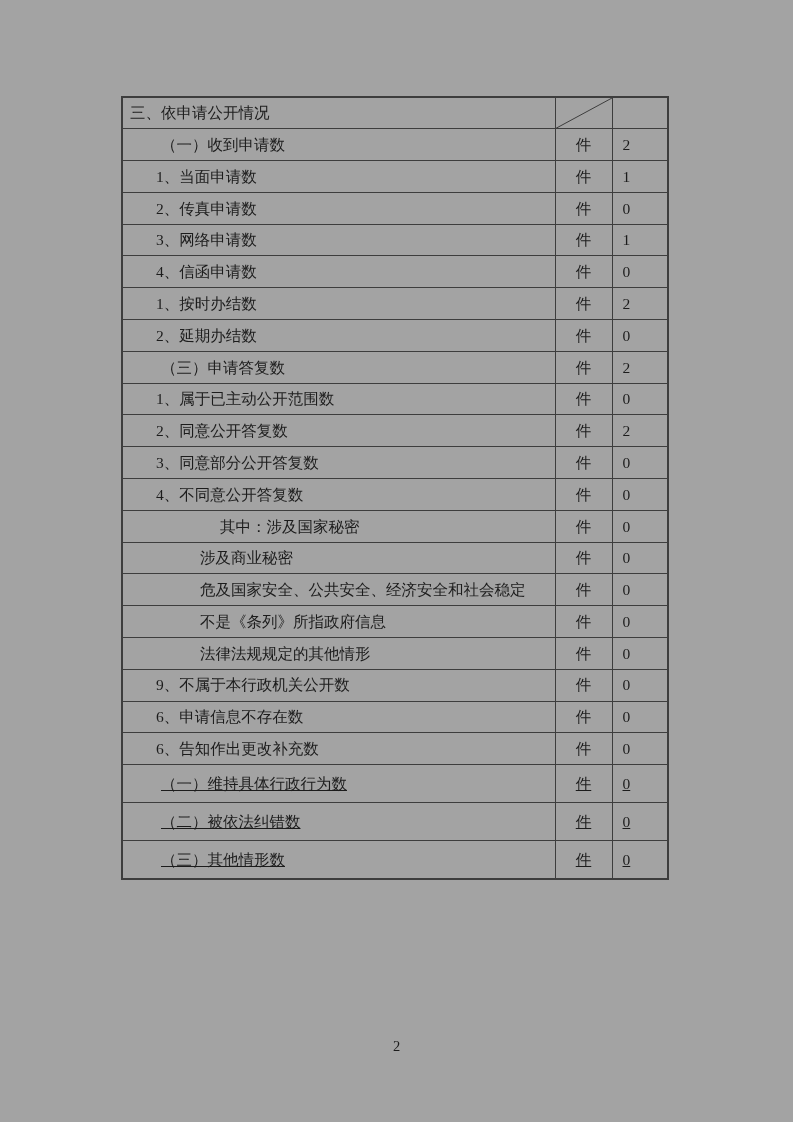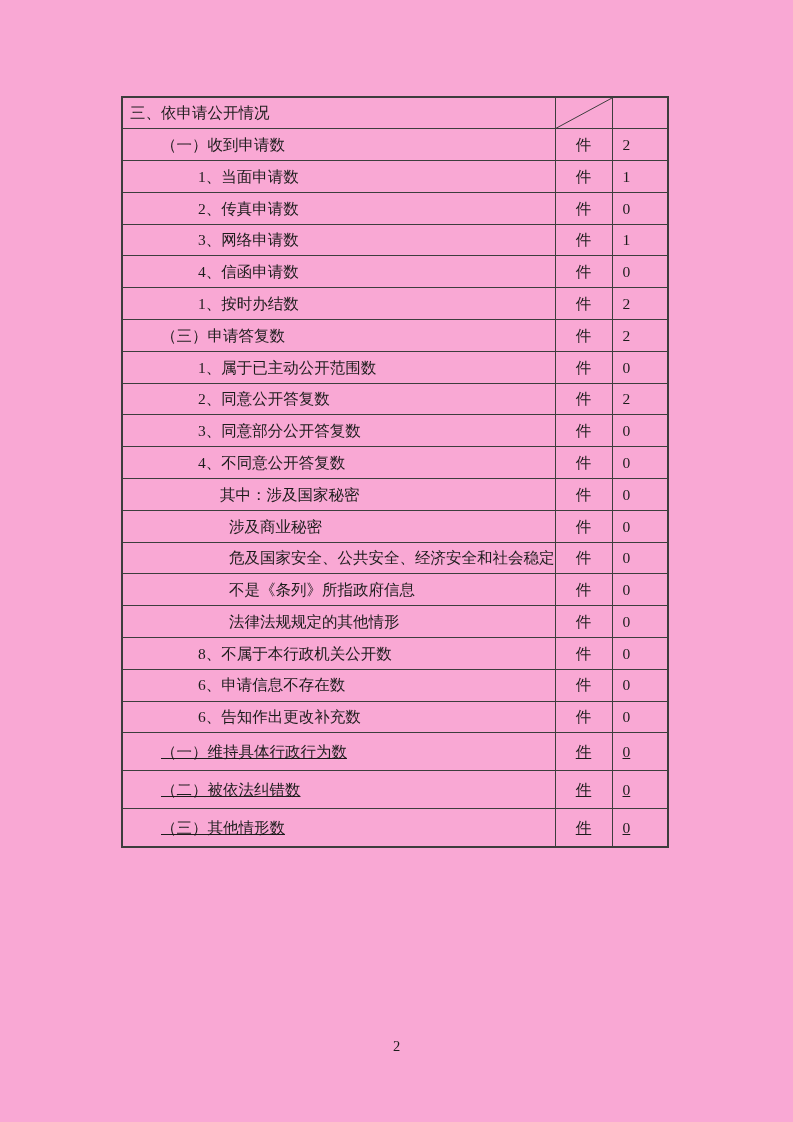--- a/index.html
+++ b/index.html
@@ -1,21 +1,21 @@
 <!DOCTYPE html>
 <html><head>
 <meta charset="utf-8">
 <style>
   * { margin: 0; padding: 0; box-sizing: border-box; }
   html, body { background: #ffffff; }
   .page {
     position: relative;
     width: 793px;
     height: 1122px;
-    background: #f9a8d4;
+    background: #a3a3a3;
     font-family: "Liberation Serif", "DejaVu Serif", serif;
     color: #1c1c1c;
     overflow: hidden;
   }
   table.stats-table {
     position: absolute;
     left: 121px;
     top: 96px;
     width: 546px;
     border-collapse: collapse;
@@ -31,23 +31,23 @@
     border: 1px solid #3d3d3d;
     font-size: 15.5px;
     line-height: 1;
     vertical-align: middle;
     overflow: hidden;
     white-space: nowrap;
   }
   td.cell-label { text-align: left; }
   td.cell-label.indent-0 { padding-left: 7px;   }
   td.cell-label.indent-1 { padding-left: 38px;  }
-  td.cell-label.indent-2 { padding-left: 75px;  }
+  td.cell-label.indent-2 { padding-left: 33px;  }
   td.cell-label.indent-3 { padding-left: 97px;  }
-  td.cell-label.indent-4 { padding-left: 106px; }
+  td.cell-label.indent-4 { padding-left: 77px; }
   td.cell-unit { text-align: center; }
   td.cell-value { text-align: left; padding-left: 10px; }
   td.diagonal { position: relative; padding: 0; }
   td.diagonal svg { position: absolute; left: 0; top: 0; width: 100%; height: 100%; display: block; }
   .page-number {
     position: absolute;
     top: 1038px;
     left: 0;
     width: 100%;
     text-align: center;
@@ -99,20 +99,25 @@
           <td class="cell-label indent-2">4、信函申请数</td>
           <td class="cell-unit">件</td>
           <td class="cell-value">0</td>
         </tr>
         <tr>
           <td class="cell-label indent-2">1、按时办结数</td>
           <td class="cell-unit">件</td>
           <td class="cell-value">2</td>
         </tr>
         <tr>
+          <td class="cell-label indent-2">2、延期办结数</td>
+          <td class="cell-unit">件</td>
+          <td class="cell-value">0</td>
+        </tr>
+        <tr>
           <td class="cell-label indent-1">（三）申请答复数</td>
           <td class="cell-unit">件</td>
           <td class="cell-value">2</td>
         </tr>
         <tr>
           <td class="cell-label indent-2">1、属于已主动公开范围数</td>
           <td class="cell-unit">件</td>
           <td class="cell-value">0</td>
         </tr>
         <tr>
@@ -149,21 +154,21 @@
           <td class="cell-label indent-4">不是《条列》所指政府信息</td>
           <td class="cell-unit">件</td>
           <td class="cell-value">0</td>
         </tr>
         <tr>
           <td class="cell-label indent-4">法律法规规定的其他情形</td>
           <td class="cell-unit">件</td>
           <td class="cell-value">0</td>
         </tr>
         <tr>
-          <td class="cell-label indent-2">8、不属于本行政机关公开数</td>
+          <td class="cell-label indent-2">9、不属于本行政机关公开数</td>
           <td class="cell-unit">件</td>
           <td class="cell-value">0</td>
         </tr>
         <tr>
           <td class="cell-label indent-2">6、申请信息不存在数</td>
           <td class="cell-unit">件</td>
           <td class="cell-value">0</td>
         </tr>
         <tr>
           <td class="cell-label indent-2">6、告知作出更改补充数</td>

